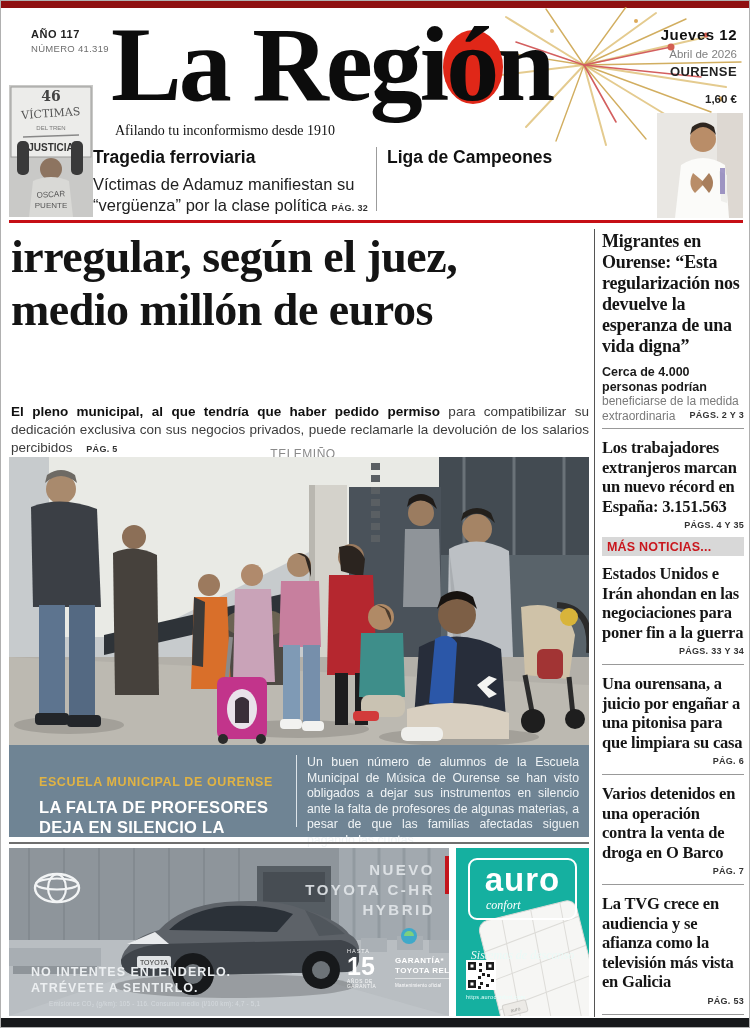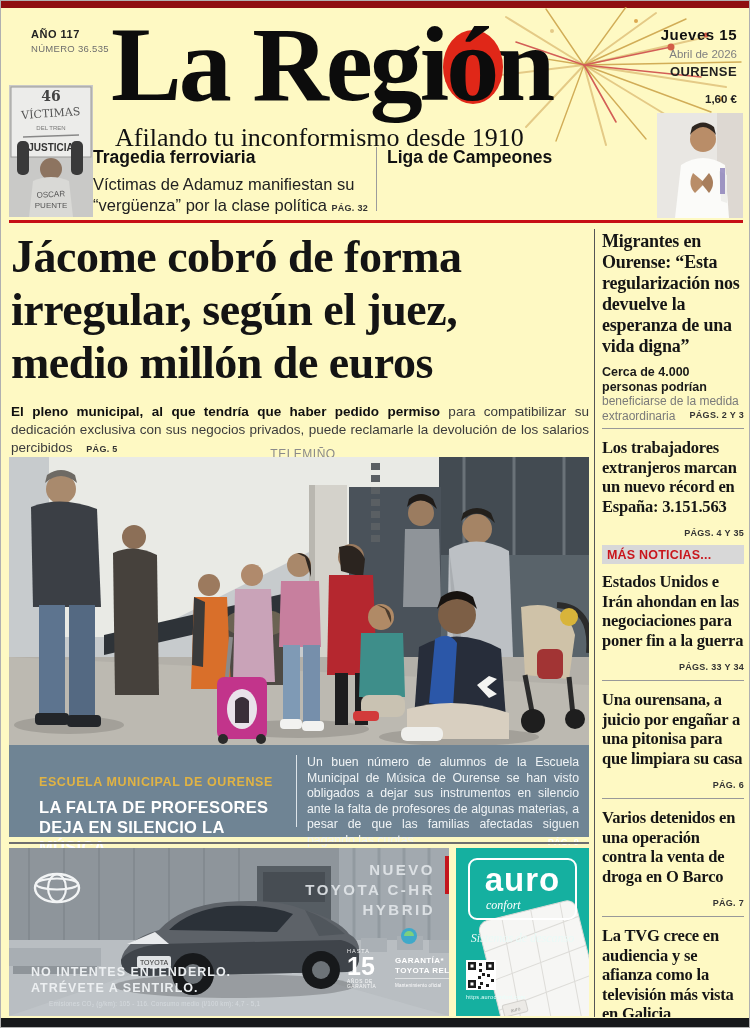--- a/index.html
+++ b/index.html
@@ -1,20 +1,20 @@
 <!DOCTYPE html>
 <html><head>
 <meta charset="utf-8">
 <style>
   * { margin:0; padding:0; box-sizing:border-box; }
   html,body { width:750px; height:1028px; background:#e9e9e9; }
   body { font-family:"Liberation Sans", sans-serif; position:relative; }
   #page {
     position:absolute; left:0; top:0; width:750px; height:1028px;
-    background:#fef9c3; border:1px solid #b0b0b0; overflow:hidden;
+    background:#ffffff; border:1px solid #b0b0b0; overflow:hidden;
   }
 
   
   #top-strip { position:absolute; left:0; top:0; width:750px; height:7px; background:#8f1011; }
   #bottom-strip { position:absolute; left:0; top:1017px; width:750px; height:11px; background:#17191b; }
 
   
   #issue-info { position:absolute; left:30px; top:27px; }
   #issue-info .ano { font-size:11px; font-weight:bold; color:#222; letter-spacing:.5px; }
   #issue-info .numero { font-size:9.5px; color:#6e6e6e; margin-top:3px; letter-spacing:.3px; }
@@ -23,21 +23,21 @@
 
   #masthead { position:absolute; left:110px; top:8px; z-index:1;
     font-family:"Liberation Serif","DejaVu Serif",serif; font-weight:bold;
     font-size:106px; letter-spacing:-3px; color:#0c0c0c; line-height:1.05; }
   #masthead .o-dot { position:relative; z-index:0; }
   #masthead .o-dot::before {
     content:""; position:absolute; left:-3px; top:24px; width:60px; height:74px;
     background:#e02718; border-radius:50%; z-index:-1;
   }
   #tagline { position:absolute; left:114px; top:122px; z-index:1;
-    font-family:"Liberation Serif","DejaVu Serif",serif; font-size:26px; color:#111; }
+    font-family:"Liberation Serif","DejaVu Serif",serif; font-size:14px; color:#111; }
 
   #dateblock { position:absolute; right:12px; top:25px; text-align:right; z-index:2; }
   #dateblock .day { font-size:15px; font-weight:bold; color:#111; letter-spacing:.5px; }
   #dateblock .month { font-size:11.5px; color:#808080; margin-top:5px; }
   #dateblock .city { font-size:13px; font-weight:bold; color:#222; margin-top:4px; letter-spacing:.4px; }
   #dateblock .price { font-size:11.5px; font-weight:bold; color:#222; margin-top:14px; }
 
   #protest-photo { position:absolute; left:8px; top:84px; width:84px; height:172px; overflow:hidden; }
   #player-photo { position:absolute; left:656px; top:112px; width:86px; height:105px; overflow:hidden; }
 
@@ -93,52 +93,52 @@
     border-top:1px solid #ffffff88; padding-top:2px; letter-spacing:.2px; }
   #toyota-redtab { position:absolute; right:0; top:8px; width:4px; height:38px; background:#c3151c; }
 
   #auro-ad { position:absolute; left:455px; top:847px; width:133px; height:168px; background:#15b0a0; overflow:hidden; }
   #auro-box { position:absolute; left:12px; top:10px; width:109px; height:62px;
     border:2px solid #fff; border-radius:9px; }
   #auro-brand { text-align:center; font-size:33px; font-weight:bold; color:#fff;
     letter-spacing:1px; line-height:36px; margin-top:2px; font-family:"Liberation Sans",sans-serif; }
   #auro-sub { position:absolute; left:16px; top:38px; font-family:"Liberation Serif",serif;
     font-style:italic; font-size:12px; color:#fff; }
-  #auro-tagline { position:absolute; left:0; top:83px; width:133px; text-align:center;
+  #auro-tagline { position:absolute; left:0; top:100px; width:133px; text-align:center;
     font-family:"Liberation Serif",serif; font-style:italic; font-size:12px; color:#eafaf7; }
   #auro-mattress { position:absolute; right:-30px; bottom:-12px; }
   #auro-qr { position:absolute; left:10px; bottom:26px; }
   #auro-url { position:absolute; left:10px; bottom:16px; font-size:5.5px; color:#e8fffb; letter-spacing:.3px; }
 
   
   #sidebar-rule { position:absolute; left:593px; top:228px; height:788px; border-left:1px solid #555; }
   #sidebar { position:absolute; left:601px; top:230px; width:142px; height:786px; overflow:hidden; }
   .sb-title { font-family:"Liberation Serif","DejaVu Serif",serif; font-weight:bold;
     color:#151515; font-size:18px; line-height:21px; letter-spacing:-.2px; }
   .sb-item-title { font-family:"Liberation Serif","DejaVu Serif",serif; font-weight:bold;
     color:#151515; font-size:16.5px; line-height:19.5px; letter-spacing:-.2px; }
   .sb-sub { margin-top:8px; font-size:12px; line-height:14.5px; color:#7a7a7a; }
   .sb-sub b { color:#1a1a1a; font-size:12.5px; }
   .sb-page { display:block; text-align:right; font-size:9px; font-weight:bold; color:#333;
-    letter-spacing:.3px; margin-top:12px; }
+    letter-spacing:.3px; margin-top:4px; }
   .sb-page.overlap { margin-top:-13px; }
   .sb-hr { border-top:1px solid #999; margin:8px 0 9px 0; }
   #more-noticias { background:#d8d8d8; color:#c9161d; font-weight:bold; font-size:12.5px;
     padding:3px 5px 2px 5px; margin:7px 0 8px 0; letter-spacing:.2px; }
 </style>
 </head>
 <body>
 
 <div id="page">
 
   <div id="top-strip"></div>
 
   <div id="issue-info">
     <div class="ano">AÑO 117</div>
-    <div class="numero">NÚMERO 36.535</div>
+    <div class="numero">NÚMERO 41.319</div>
   </div>
 
   <svg id="fireworks" viewBox="0 0 295 140">
     <g stroke-linecap="round" opacity="0.85">
       <g stroke="#e0c27c" stroke-width="2">
         <line x1="128" y1="58" x2="50" y2="10"></line>
           <line x1="128" y1="58" x2="200" y2="6"></line>
         <line x1="128" y1="58" x2="250" y2="30"></line>
           <line x1="128" y1="58" x2="270" y2="80"></line>
         <line x1="128" y1="58" x2="230" y2="120"></line>
@@ -167,21 +167,21 @@
       <circle cx="180" cy="14" r="2" fill="#d79b3c"></circle>
         <circle cx="265" cy="92" r="2.4" fill="#d79b3c"></circle>
       <circle cx="96" cy="24" r="2" fill="#e0c27c"></circle>
     </g>
   </svg>
 
   <div id="masthead"><span>La Regi</span><span class="o-dot">ó</span><span>n</span></div>
   <div id="tagline">Afilando tu inconformismo desde 1910</div>
 
   <div id="dateblock">
-    <div class="day">Jueves 15</div>
+    <div class="day">Jueves 12</div>
     <div class="month">Abril de 2026</div>
     <div class="city">OURENSE</div>
     <div class="price">1,60 €</div>
   </div>
 
   <div id="protest-photo">
     <svg width="84" height="132" viewBox="0 0 84 132">
       <rect width="84" height="132" fill="#c9c9c7"></rect>
       <rect x="2" y="2" width="80" height="70" fill="#ececea" stroke="#9a9a98"></rect>
       <text x="42" y="16" font-size="14" font-weight="bold" text-anchor="middle" fill="#444" font-family="DejaVu Serif, serif">46</text>
@@ -216,21 +216,20 @@
     <div class="kicker">Tragedia ferroviaria</div>
     <div class="t-text"><span>Víctimas de Adamuz manifiestan su “vergüenza” por la clase política </span><span class="pg">PÁG. 32</span></div>
   </div>
   <div id="teaser-divider"></div>
   <div id="teaser-2" class="teaser">
     <div class="kicker">Liga de Campeones</div>
   </div>
   <div id="red-rule"></div>
 
   <div id="lead-headline">
-    <div>Jácome cobró de forma</div>
     <div>irregular, según el juez,</div>
     <div>medio millón de euros</div>
   </div>
   <div id="lead-deck"><b>El pleno municipal, al que tendría que haber pedido permiso</b><span> para compatibilizar su dedicación exclusiva con sus negocios privados, puede reclamarle la devolución de los salarios percibidos </span><span class="pg">PÁG. 5</span></div>
 
   <div id="photo-credit">TELEMIÑO</div>
 
   <div id="main-photo">
     <svg width="580" height="288" viewBox="0 0 580 288">
       <rect width="580" height="288" fill="#c7cbcd"></rect>

